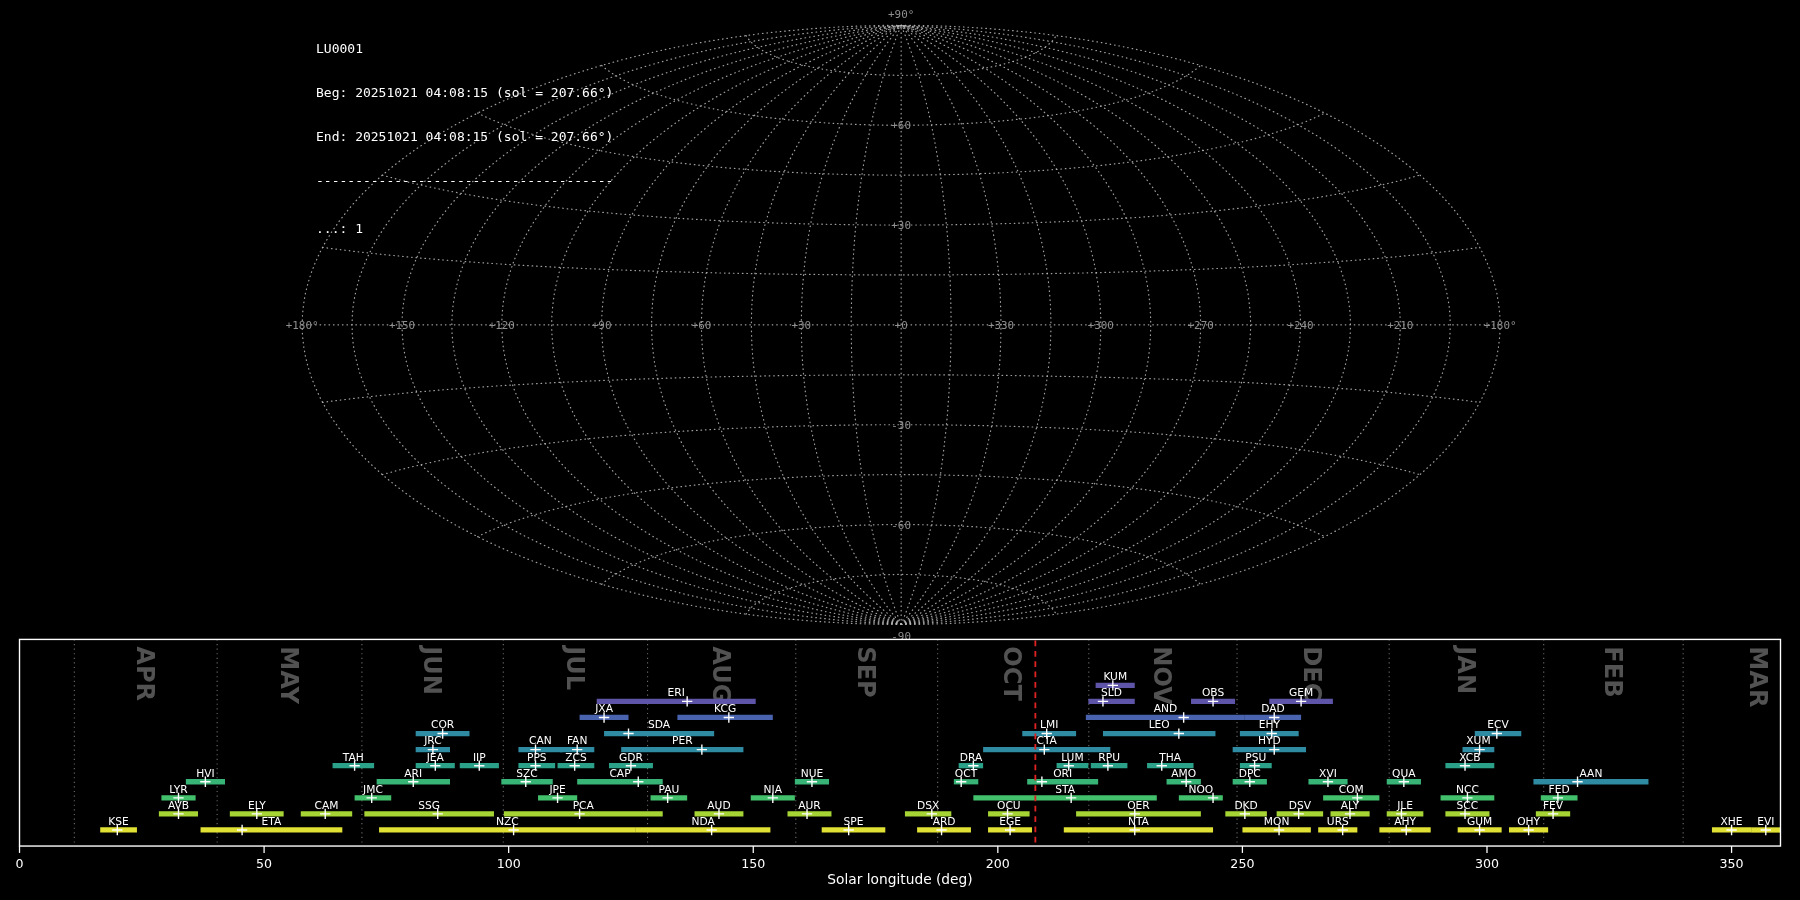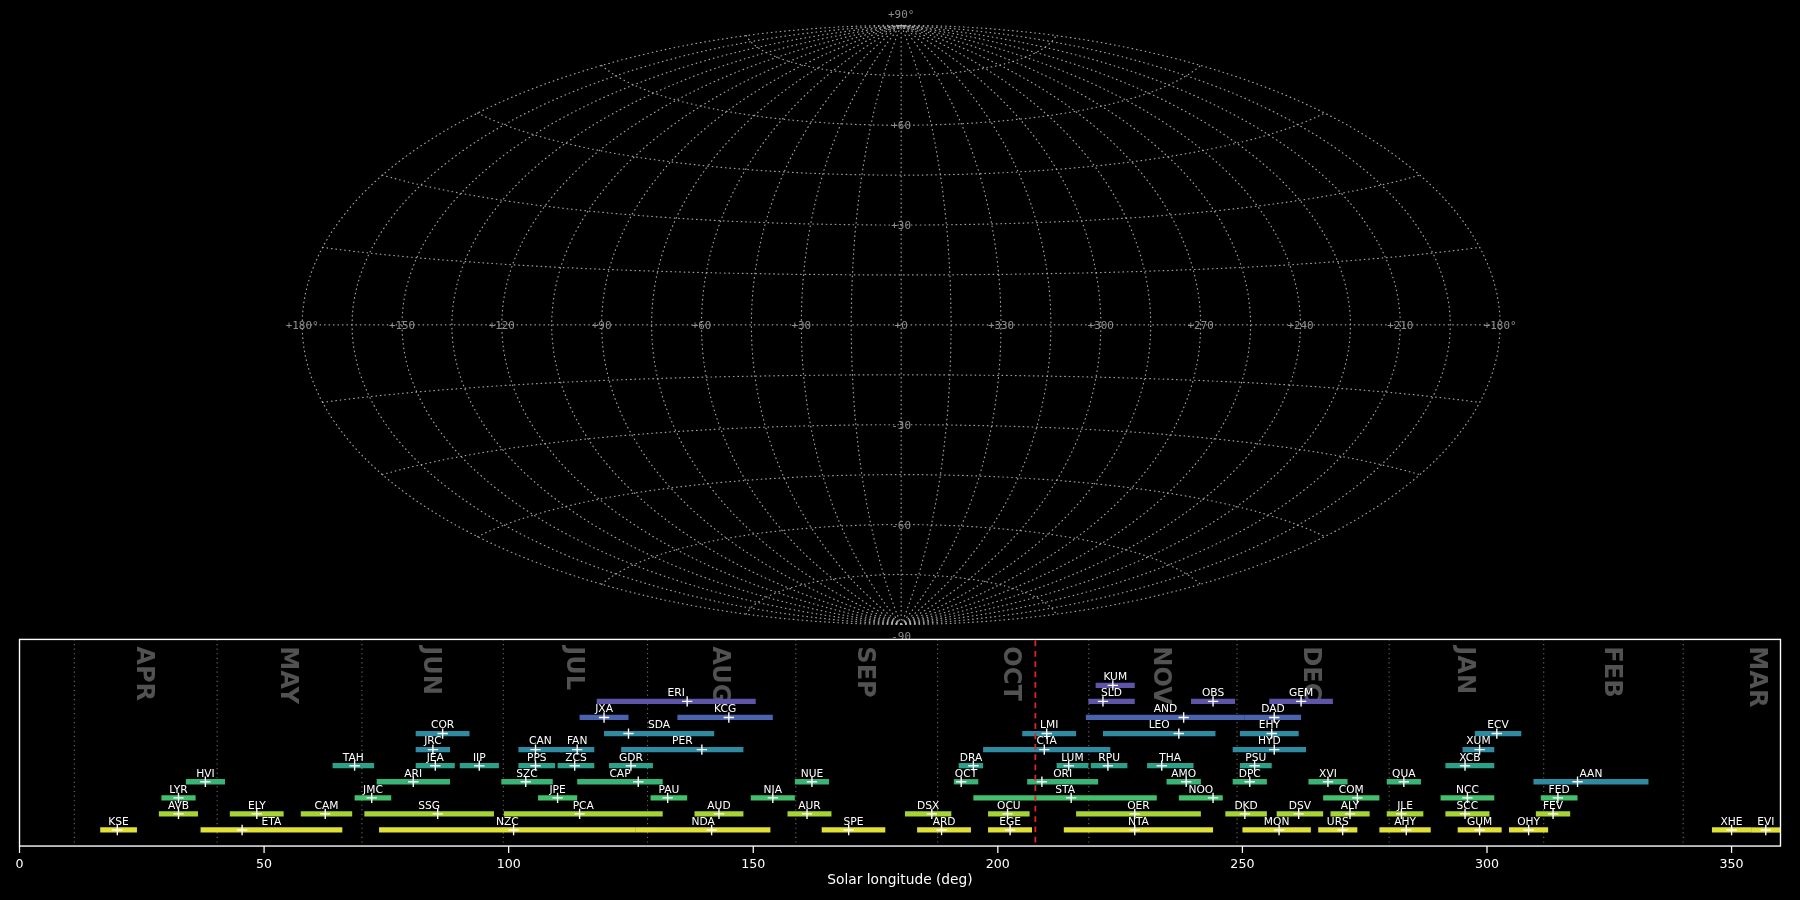--- a/index.html
+++ b/index.html
@@ -375,13 +375,20 @@
         <text x="869.2222222222222" y="756" text-anchor="middle" class="ticklbl">200</text>
         <line x1="1082.2777777777778" x2="1082.2777777777778" y1="737" y2="743" stroke="#fff" stroke-width="1.1"></line>
         <text x="1082.2777777777778" y="756" text-anchor="middle" class="ticklbl">250</text>
         <line x1="1295.3333333333333" x2="1295.3333333333333" y1="737" y2="743" stroke="#fff" stroke-width="1.1"></line>
         <text x="1295.3333333333333" y="756" text-anchor="middle" class="ticklbl">300</text>
         <line x1="1508.388888888889" x2="1508.388888888889" y1="737" y2="743" stroke="#fff" stroke-width="1.1"></line>
         <text x="1508.388888888889" y="756" text-anchor="middle" class="ticklbl">350</text>
         <text x="784" y="770" text-anchor="middle" class="axtitle">Solar longitude (deg)</text>
       </g>
     </svg>
+  <div class="info">
+    <div>LU0001</div>
+    <div>Beg: 20251021 04:08:15 (sol = 207.66°)</div>
+    <div>End: 20251021 04:08:15 (sol = 207.66°)</div>
+    <div>--------------------------------------</div>
+    <div class="gap">...: 1</div>
+  </div>
 </div>
 
 </body></html>

